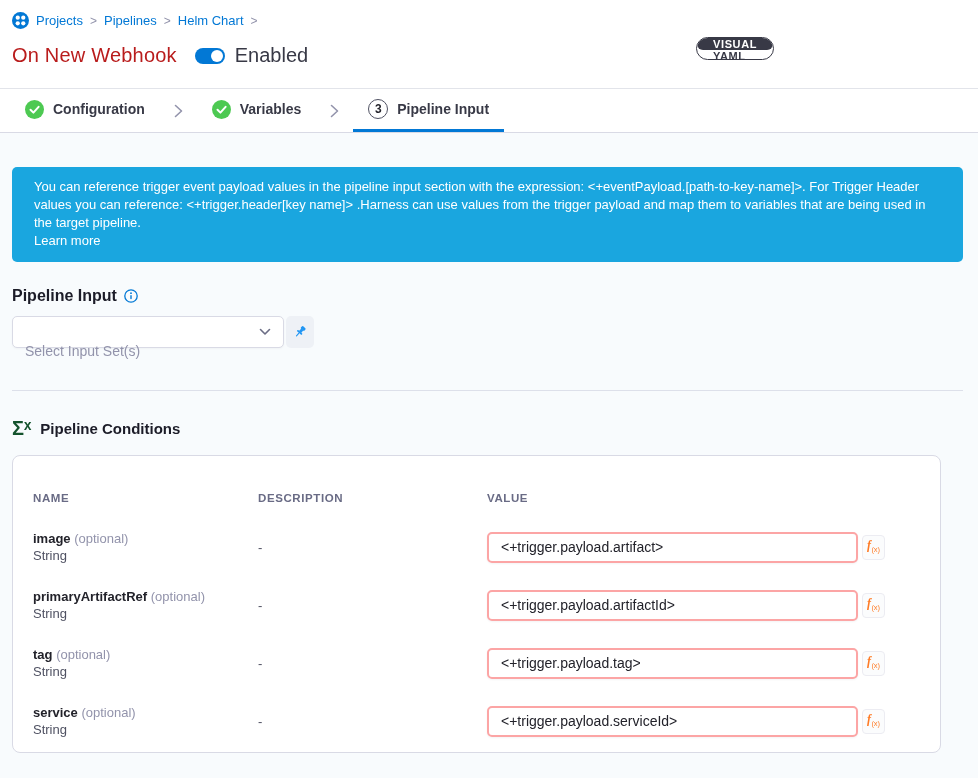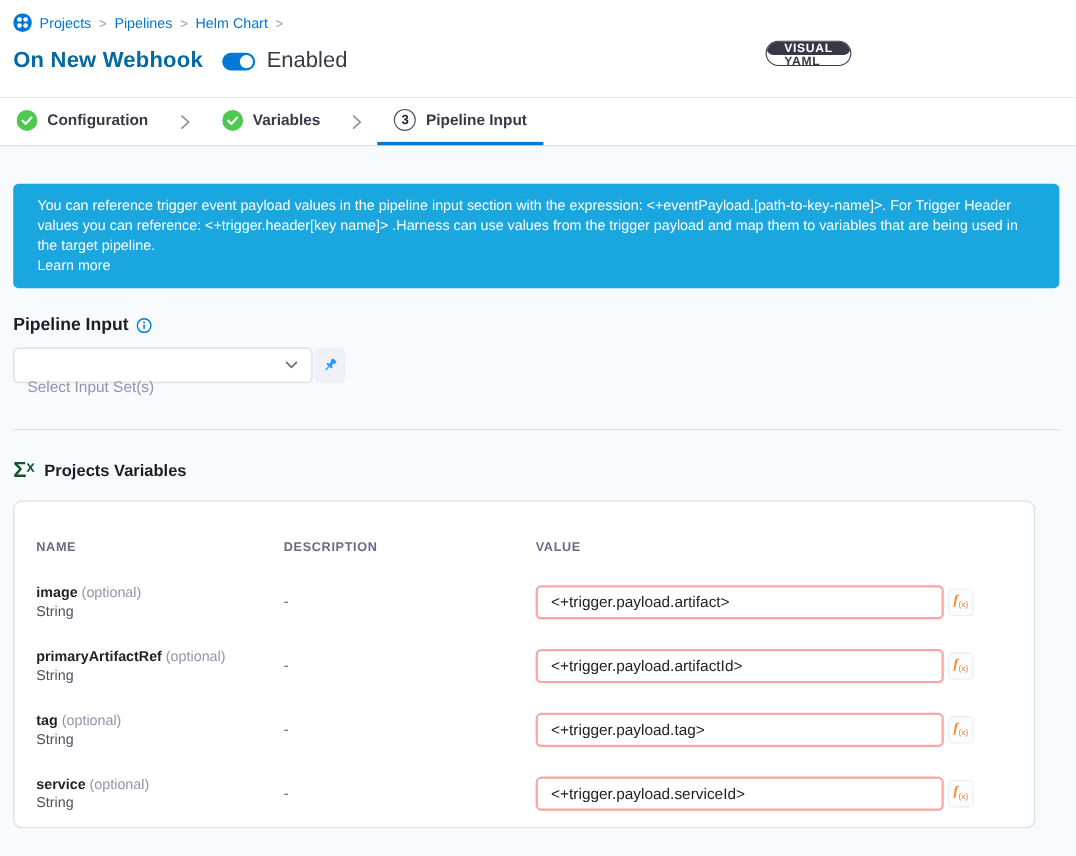--- a/index.html
+++ b/index.html
@@ -9,29 +9,29 @@
     background:#f8fbfd;
     color:#22222a;
     overflow:hidden;
   }
   
   .header { background:#ffffff; height:88px; padding:12px 16px 0 12px; position:relative; }
   .breadcrumb { display:flex; align-items:center; gap:7px; font-size:13px; }
   .breadcrumb a { color:#0278d5; text-decoration:none; cursor:pointer; }
   .crumb-sep { color:#9293ab; font-size:12px; }
   .title-row { display:flex; align-items:center; margin-top:15px; }
-  .page-title { font-size:20px; font-weight:bold; color:#0369a1; letter-spacing:0.2px; }
+  .page-title { font-size:20px; font-weight:normal; color:#b91c1c; letter-spacing:0.2px; }
   .toggle { width:30px; height:16px; border-radius:9px; background:#0278d5; position:relative; margin-left:18px; cursor:pointer; border:none; }
   .toggle .knob { position:absolute; right:2px; top:2px; width:12px; height:12px; border-radius:50%; background:#fff; }
   .enabled-label { margin-left:10px; font-size:20px; color:#383946; }
   .view-toggle { position:absolute; right:204px; top:37px; display:flex; border:1.5px solid #383946; border-radius:12px; background:#fff; height:23px; overflow:hidden;flex-direction:column; }
   .view-seg { font-size:11px; font-weight:bold; letter-spacing:0.6px; padding:0 16px; display:flex; align-items:center; cursor:pointer; background:transparent; border:none; font-family:"Liberation Sans",sans-serif; color:#383946; }
   .view-seg.active { background:#383946; color:#fff; border-radius:12px; }
   
-  .tab-bar { background:#fff; border-top:1px solid #e2e4ea; border-bottom:1px solid #d9dae5; height:45px; display:flex; align-items:stretch; }
+  .tab-bar { background:#fff; border-top:1px solid #e2e4ea; border-bottom:1px solid #d9dae5; height:45px; display:flex; align-items:stretch; padding-left:10px; }
   .tab { display:flex; align-items:center; gap:9px; padding:0 15px; font-size:14px; font-weight:600; color:#383946; border:none; background:transparent; border-bottom:3px solid transparent; cursor:pointer; font-family:"Liberation Sans",sans-serif; }
   .tab.active { border-bottom-color:#0278d5; font-weight:bold; }
   .tab-sep { display:flex; align-items:center; margin:0 14px; color:#9293ab; }
   .check-circle { width:19px; height:19px; display:block; }
   .num-circle { width:20px; height:20px; border-radius:50%; border:1px solid #4f5162; display:flex; align-items:center; justify-content:center; font-size:12px; font-weight:600; color:#22222a; }
   
   .content { padding:0 15px 0 12px; }
   .banner { margin-top:34px; background:#1aa6df; border-radius:5px; padding:11px 22px 12px; color:#fff; font-size:13px; line-height:18px; }
   .banner-link { display:inline-block; color:#fff; text-decoration:none; cursor:pointer; font-size:13px; line-height:18px; }
   .section-heading { margin-top:25px; display:flex; align-items:center; gap:7px; font-size:16px; font-weight:bold; color:#1c1c28; }
@@ -155,21 +155,21 @@
           <rect x="7.45" y="9.4" width="1.1" height="4.4" rx="0.55"></rect>
         </g>
       </svg>
     </button>
   </div>
 
   <div class="divider"></div>
 
   <div class="variables-heading">
     <span class="sigma-icon">Σˣ</span>
-    <span>Projects Variables</span>
+    <span>Pipeline Conditions</span>
   </div>
 
   <div class="card">
     <div class="thead">
       <div class="col-name">NAME</div>
       <div class="col-desc">DESCRIPTION</div>
       <div class="col-value">VALUE</div>
     </div>
     <div>
   <div class="var-row">

